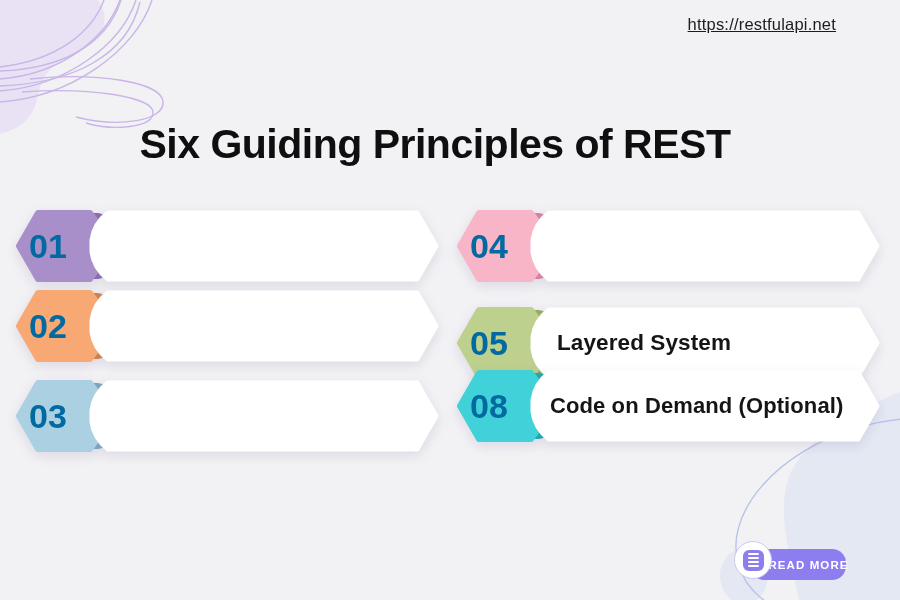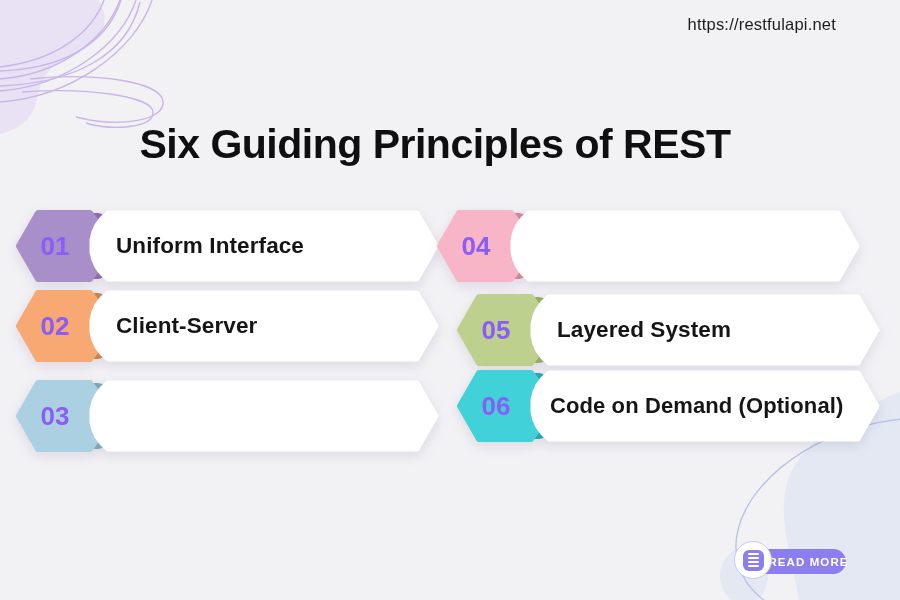--- a/index.html
+++ b/index.html
@@ -10,50 +10,50 @@
   }
   
   #decor{position:absolute;inset:0;pointer-events:none;}
   .blob-lav{fill:var(--lavender-blob,#e9e2f5);}
   .swirl{fill:none;stroke:var(--swirl-line,#c9b5e8);stroke-width:1.4;}
   .blob-blue{fill:var(--blue-blob,#e3e8f3);}
   .ring{fill:none;stroke:var(--ring-line,#b9c3e6);stroke-width:1.4;}
 
   .url{
     position:absolute;top:15px;right:64px;
-    font-size:16.5px;color:#1d1d1d;letter-spacing:.2px;
+    font-size:16.5px;color:#1d1d1d;letter-spacing:.2px;text-decoration:underline;
   }
   .title{
     position:absolute;top:122px;left:0;width:900px;margin:0;
     transform:translateX(-15px);
     text-align:center;font-size:41px;line-height:1.1;font-weight:800;
     letter-spacing:-.5px;color:#0f0f0f;
   }
 
   .row{position:absolute;width:430px;height:74px;}
   .row svg{
     position:absolute;left:0;top:0;
     filter:drop-shadow(0 4px 6px rgba(110,100,140,.16));
   }
   .row .banner{fill:#ffffff;stroke:#ffffff;stroke-width:5;stroke-linejoin:round;}
   .row .badge{stroke-width:6;stroke-linejoin:round;}
   .row .num{
     position:absolute;left:16px;top:50%;transform:translateY(-50%);
-    width:52px;text-align:center;
-    font-size:26px;font-weight:700;color:#8b5cf6;
+    width:52px;
+    font-size:34px;font-weight:700;color:#0369a1;
   }
   .row .label{
     position:absolute;left:103px;top:50%;transform:translateY(-50%);
     font-size:22.5px;font-weight:700;color:#151515;white-space:nowrap;
     letter-spacing:.1px;
   }
 
   .cta{position:absolute;left:734px;top:541px;width:122px;height:42px;cursor:pointer;}
   .cta-pill{
-    position:absolute;left:17px;top:8px;width:95px;height:25px;
+    position:absolute;left:17px;top:8px;width:95px;height:31px;
     background:var(--accent,#8d7ef0);border-radius:14px;
     display:flex;align-items:center;justify-content:center;
     padding-left:20px;box-sizing:border-box;
   }
   .cta-pill span{
     color:#fff;font-size:11.5px;font-weight:700;letter-spacing:1.1px;white-space:nowrap;
   }
   .cta-circle{
     position:absolute;left:0;top:0;width:38px;height:38px;border-radius:50%;
     background:#fff;border:1.5px solid #cfc6f5;box-sizing:border-box;
@@ -95,68 +95,66 @@
   <h1 class="title">Six Guiding Principles of REST</h1>
 
   <div id="rows">
   <div class="row" style="left: 13px; top: 209px;">
     <svg width="430" height="74" viewBox="0 0 430 74">
       <rect class="fold" x="71" y="4" width="23" height="66" rx="9" style="fill: rgb(138, 108, 174);"></rect>
       <path class="badge" d="M 6,37 L 25,4 L 77,4 L 101,37 L 77,70 L 25,70 Z" style="fill: rgb(168, 143, 201); stroke: rgb(168, 143, 201);"></path>
       <path class="banner" d="M 95,4 L 404,4 L 423,37 L 404,70 L 95,70 Q 81,59 79,43 L 79,31 Q 81,15 95,4 Z"></path>
     </svg>
     <span class="num">01</span>
-    <span class="label">Uniform Interface</span>
   </div>
 
   <div class="row" style="left: 13px; top: 289px;">
     <svg width="430" height="74" viewBox="0 0 430 74">
       <rect class="fold" x="71" y="4" width="23" height="66" rx="9" style="fill: rgb(205, 128, 80);"></rect>
       <path class="badge" d="M 6,37 L 25,4 L 77,4 L 101,37 L 77,70 L 25,70 Z" style="fill: rgb(247, 168, 115); stroke: rgb(247, 168, 115);"></path>
       <path class="banner" d="M 95,4 L 404,4 L 423,37 L 404,70 L 95,70 Q 81,59 79,43 L 79,31 Q 81,15 95,4 Z"></path>
     </svg>
     <span class="num">02</span>
-    <span class="label">Client-Server</span>
   </div>
 
   <div class="row" style="left: 13px; top: 379px;">
     <svg width="430" height="74" viewBox="0 0 430 74">
       <rect class="fold" x="71" y="4" width="23" height="66" rx="9" style="fill: rgb(127, 163, 184);"></rect>
       <path class="badge" d="M 6,37 L 25,4 L 77,4 L 101,37 L 77,70 L 25,70 Z" style="fill: rgb(170, 208, 226); stroke: rgb(170, 208, 226);"></path>
       <path class="banner" d="M 95,4 L 404,4 L 423,37 L 404,70 L 95,70 Q 81,59 79,43 L 79,31 Q 81,15 95,4 Z"></path>
     </svg>
     <span class="num">03</span>
   </div>
 
-  <div class="row" style="left: 434px; top: 209px;">
+  <div class="row" style="left: 454px; top: 209px;">
     <svg width="430" height="74" viewBox="0 0 430 74">
       <rect class="fold" x="71" y="4" width="23" height="66" rx="9" style="fill: rgb(214, 130, 159);"></rect>
       <path class="badge" d="M 6,37 L 25,4 L 77,4 L 101,37 L 77,70 L 25,70 Z" style="fill: rgb(249, 181, 200); stroke: rgb(249, 181, 200);"></path>
       <path class="banner" d="M 95,4 L 404,4 L 423,37 L 404,70 L 95,70 Q 81,59 79,43 L 79,31 Q 81,15 95,4 Z"></path>
     </svg>
     <span class="num">04</span>
   </div>
 
-  <div class="row" style="left: 454px; top: 293px;">
+  <div class="row" style="left: 454px; top: 306px;">
     <svg width="430" height="74" viewBox="0 0 430 74">
       <rect class="fold" x="71" y="4" width="23" height="66" rx="9" style="fill: rgb(152, 171, 98);"></rect>
       <path class="badge" d="M 6,37 L 25,4 L 77,4 L 101,37 L 77,70 L 25,70 Z" style="fill: rgb(189, 208, 141); stroke: rgb(189, 208, 141);"></path>
       <path class="banner" d="M 95,4 L 404,4 L 423,37 L 404,70 L 95,70 Q 81,59 79,43 L 79,31 Q 81,15 95,4 Z"></path>
     </svg>
     <span class="num">05</span>
     <span class="label">Layered System</span>
   </div>
 
   <div class="row" style="left: 454px; top: 369px;">
     <svg width="430" height="74" viewBox="0 0 430 74">
       <rect class="fold" x="71" y="4" width="23" height="66" rx="9" style="fill: rgb(39, 164, 176);"></rect>
       <path class="badge" d="M 6,37 L 25,4 L 77,4 L 101,37 L 77,70 L 25,70 Z" style="fill: rgb(65, 210, 217); stroke: rgb(65, 210, 217);"></path>
       <path class="banner" d="M 95,4 L 404,4 L 423,37 L 404,70 L 95,70 Q 81,59 79,43 L 79,31 Q 81,15 95,4 Z"></path>
     </svg>
-    <span class="num">06</span>
+    <span class="num">08</span>
     <span class="label" style="left: 96px; font-size: 22px;">Code on Demand (Optional)</span>
   </div>
 </div>
 
   <div class="cta">
     <span class="cta-pill">
       <span>READ MORE</span>
     </span>
     <span class="cta-circle">
       <span class="cta-doc">

